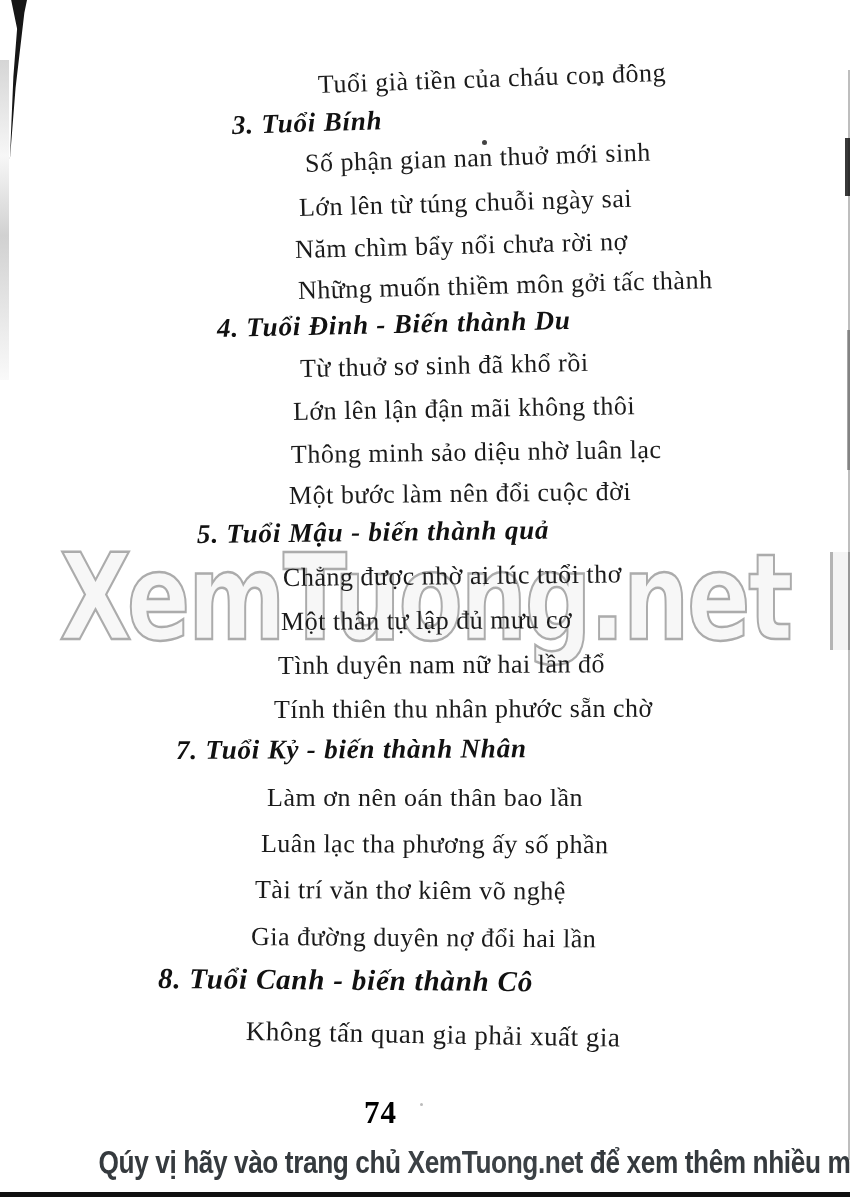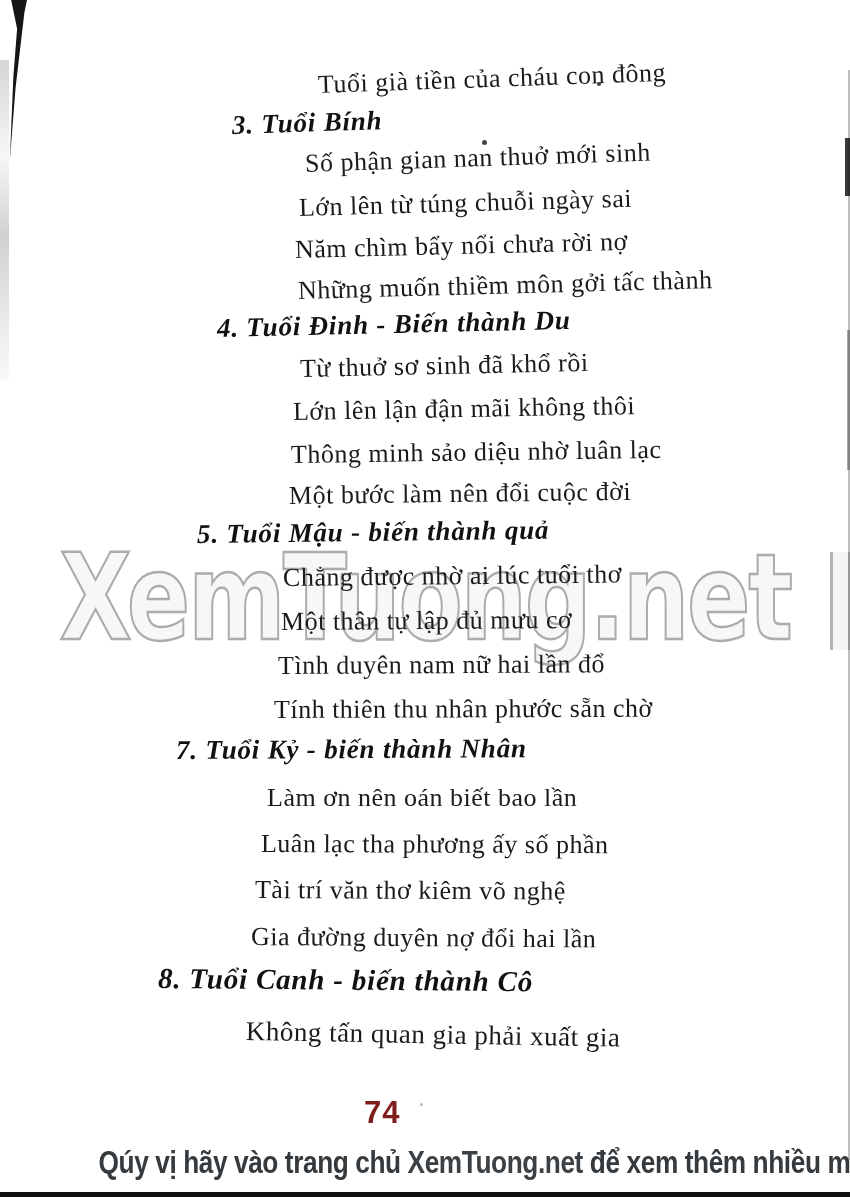--- a/index.html
+++ b/index.html
@@ -48,25 +48,25 @@
     height: 98px;
     background: #f4f4f4;
     border-left: 3px solid rgba(165,165,165,0.8);
     border-right: 2px solid rgba(165,165,165,0.6);
     z-index: 1;
   }
   .page-number {
     position: absolute;
     left: 364px;
     top: 1095px;
-    font-family: Liberation Sans, sans-serif;
+    font-family: Liberation Serif, serif;
     font-size: 31px;
     font-weight: bold;
     letter-spacing: 1px;
-    color: #7f1d1d;
+    color: #000000;
     z-index: 3;
   }
   .footer {
     position: absolute;
     top: 1144px;
     left: 0;
     width: 100%;
     text-align: center;
     z-index: 4;
   }
@@ -155,21 +155,21 @@
       <div class="line" style="left: 300px; top: 354px; font-size: 26px; transform: rotate(-1.2deg);">Từ thuở sơ sinh đã khổ rồi</div>
       <div class="line" style="left: 293px; top: 397px; font-size: 26px; transform: rotate(-1deg);">Lớn lên lận đận mãi không thôi</div>
       <div class="line" style="left: 291px; top: 440px; font-size: 26px; transform: rotate(-0.8deg);">Thông minh sảo diệu nhờ luân lạc</div>
       <div class="line" style="left: 289px; top: 481px; font-size: 26px; transform: rotate(-0.7deg);">Một bước làm nên đổi cuộc đời</div>
       <div class="line heading" style="left: 197px; top: 519px; font-size: 27px; transform: rotate(-0.7deg);">5. Tuổi Mậu - biến thành quả</div>
       <div class="line" style="left: 283px; top: 563px; font-size: 26px; transform: rotate(-0.6deg);">Chẳng được nhờ ai lúc tuổi thơ</div>
       <div class="line" style="left: 281px; top: 607px; font-size: 26px; transform: rotate(-0.4deg);">Một thân tự lập đủ mưu cơ</div>
       <div class="line" style="left: 278px; top: 651px; font-size: 26px; transform: rotate(-0.3deg);">Tình duyên nam nữ hai lần đổ</div>
       <div class="line" style="left: 274px; top: 695px; font-size: 26px; transform: rotate(-0.2deg);">Tính thiên thu nhân phước sẵn chờ</div>
       <div class="line heading" style="left: 176px; top: 735px; font-size: 27px; transform: rotate(-0.3deg);">7. Tuổi Kỷ - biến thành Nhân</div>
-      <div class="line" style="left: 267px; top: 783px; font-size: 26px; transform: rotate(0deg);">Làm ơn nên oán biết bao lần</div>
+      <div class="line" style="left: 267px; top: 783px; font-size: 26px; transform: rotate(0deg);">Làm ơn nên oán thân bao lần</div>
       <div class="line" style="left: 261px; top: 829px; font-size: 26px; transform: rotate(0.2deg);">Luân lạc tha phương ấy số phần</div>
       <div class="line" style="left: 255px; top: 875px; font-size: 26px; transform: rotate(0.3deg);">Tài trí văn thơ kiêm võ nghệ</div>
       <div class="line" style="left: 251px; top: 922px; font-size: 26px; transform: rotate(0.4deg);">Gia đường duyên nợ đổi hai lần</div>
       <div class="line heading" style="left: 158px; top: 962px; font-size: 29px; transform: rotate(0.5deg);">8. Tuổi Canh - biến thành Cô</div>
       <div class="line" style="left: 246px; top: 1016px; font-size: 27px; transform: rotate(1deg);">Không tấn quan gia phải xuất gia</div>
     </div>
 
   <div class="page-number">74</div>
 
   <div class="footer">

